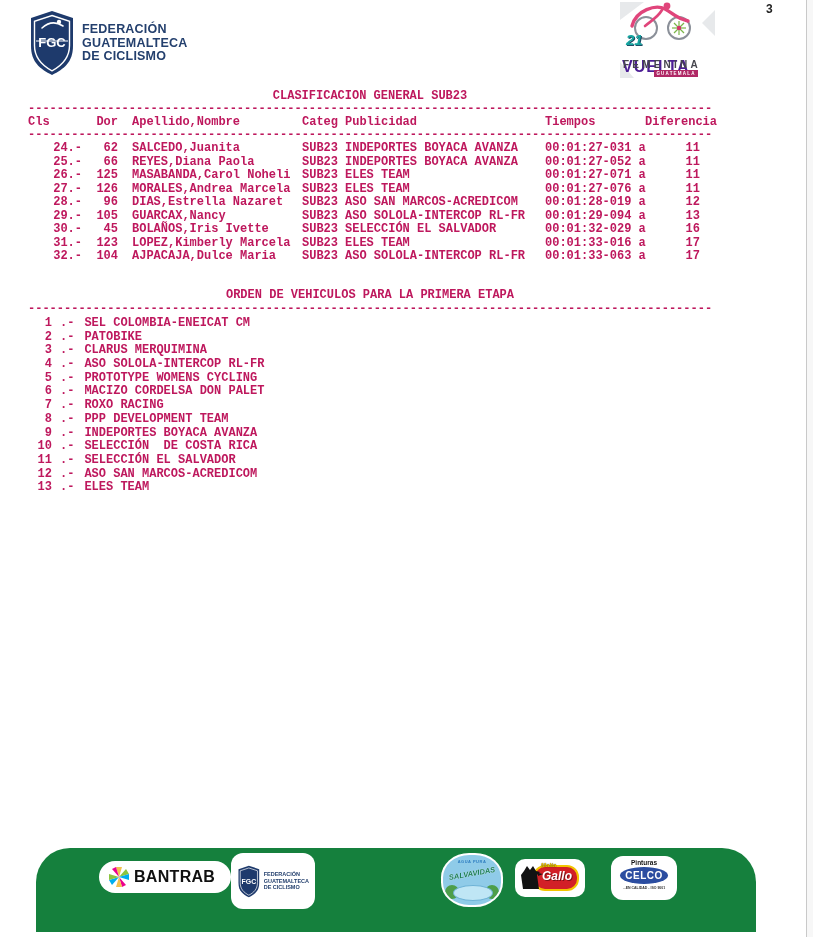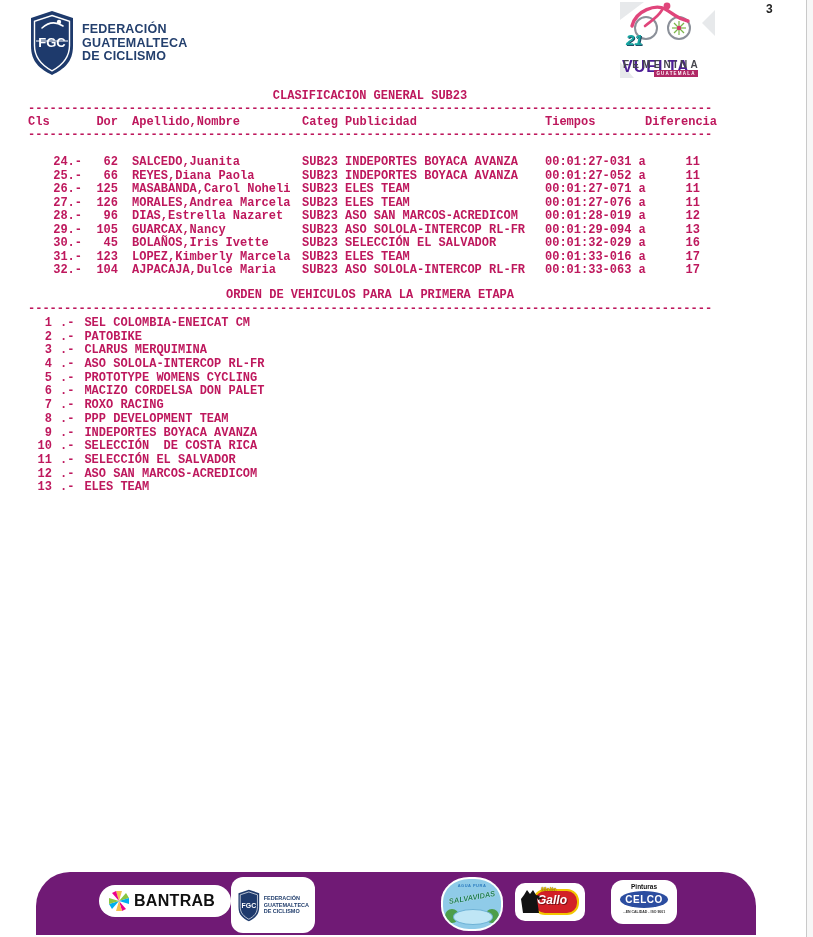--- a/index.html
+++ b/index.html
@@ -27,41 +27,41 @@
         color:#45454d;letter-spacing:3.2px;}
   .v-banner{position:absolute;left:34px;top:68px;width:44px;height:7px;background:#b02865;
         color:#fff;font-size:4.5px;letter-spacing:1.2px;text-align:center;line-height:7px;font-weight:bold;}
 
   
   .mono{font-family:"Liberation Mono","DejaVu Sans Mono",monospace;font-weight:bold;
         font-size:12px;color:#be185d;}
   .sec-title{position:absolute;left:28px;width:684px;text-align:center;white-space:pre;}
   .sep{position:absolute;left:28px;width:684px;overflow:hidden;white-space:pre;}
   .t-head{position:absolute;left:28px;top:115px;width:684px;display:flex;}
-  .t-rows{position:absolute;left:28px;top:156px;width:684px;}
+  .t-rows{position:absolute;left:28px;top:142px;width:684px;}
   .trow{display:flex;height:13.5px;line-height:13.5px;}
   .t-head .cell,.trow .cell{white-space:pre;box-sizing:border-box;overflow:visible;}
   .c1{width:60px;text-align:right;padding-right:6px;}
   .c1h{width:60px;text-align:left;}
   .c2{width:30px;text-align:right;}
   .c3{width:184px;padding-left:14px;}
   .c4{width:43px;}
   .c5{width:200px;}
   .c6{width:100px;white-space:pre;}
   .c7{width:67px;text-align:right;padding-right:12px;white-space:nowrap;}
 
   .veh-list{position:absolute;left:28px;top:317px;width:684px;}
   .vrow{display:flex;height:13.7px;line-height:13.7px;}
   .vnum{width:24px;text-align:right;white-space:pre;}
   .vsep{margin:0 10px 0 8px;white-space:pre;}
   .vname{white-space:pre;}
 
   
-  .footer-bar{position:absolute;left:36px;top:872px;width:720px;height:63px;
-        background:#701a75;border-radius:34px 34px 0 0;}
+  .footer-bar{position:absolute;left:36px;top:848px;width:720px;height:84px;
+        background:#15803d;border-radius:34px 34px 0 0;}
   .tile{position:absolute;background:#fff;border-radius:10px;box-shadow:0 0 0 2px #fff;}
   .tile-bantrab{left:65px;top:15px;width:128px;height:28px;border-radius:14px;
         display:flex;align-items:center;padding-left:8px;box-sizing:border-box;}
   .bantrab-label{font-size:16px;font-weight:800;color:#101010;letter-spacing:.3px;margin-left:5px;}
   .tile-fgc{left:197px;top:7px;width:80px;height:52px;display:flex;align-items:center;
         padding:3px 4px;box-sizing:border-box;}
   .fgc-mini-text{font-size:5.5px;font-weight:bold;color:#24406e;line-height:6.5px;margin-left:3px;}
   .tile-inguat{left:300px;top:9px;width:100px;height:50px;text-align:center;box-sizing:border-box;padding-top:2px;}
   .inguat-label{font-family:"Liberation Serif",serif;font-size:11px;font-weight:bold;
         color:#3b3b3b;letter-spacing:1.5px;line-height:10px;}
@@ -76,21 +76,21 @@
         transform:rotate(-10deg);text-shadow:0 0 1px #fff;}
   .salva-water{position:absolute;left:10px;bottom:4px;width:38px;height:14px;border-radius:50%;
         background:#bfe6f5;border:1px solid #6fb3d6;}
   .salva-bush-l{position:absolute;left:2px;bottom:6px;width:14px;height:14px;border-radius:50%;background:#4d9e4a;}
   .salva-bush-r{position:absolute;right:2px;bottom:6px;width:14px;height:14px;border-radius:50%;background:#4d9e4a;}
   .tile-gallo{left:481px;top:13px;width:66px;height:34px;border-radius:8px;}
   .gallo-oval{position:absolute;left:16px;top:4px;width:46px;height:26px;background:#d22027;
         border:2px solid #f2c500;border-radius:12px;box-sizing:border-box;}
   .gallo-top{position:absolute;left:24px;top:1px;font-size:6px;font-weight:bold;font-style:italic;
         color:#f2c500;z-index:3;text-shadow:0 0 1px #000;}
-  .gallo-label{position:absolute;left:20px;top:8px;width:40px;text-align:left;font-size:12px;
+  .gallo-label{position:absolute;left:20px;top:8px;width:40px;text-align:center;font-size:12px;
         font-weight:800;font-style:italic;color:#fff;z-index:2;text-shadow:1px 1px 0 #7a1216;}
   .tile-celco{left:577px;top:10px;width:62px;height:40px;text-align:center;box-sizing:border-box;padding-top:1px;}
   .celco-top{font-size:6.5px;font-weight:800;color:#111;line-height:8px;}
   .celco-oval{margin:0 auto;width:48px;height:17px;background:#2b4da0;border-radius:50%;
         color:#fff;font-size:10px;font-weight:800;line-height:17px;letter-spacing:.5px;}
   .celco-caption{font-size:3.5px;color:#333;font-weight:bold;margin-top:2px;}
 </style>
 </head>
 <body>
 

